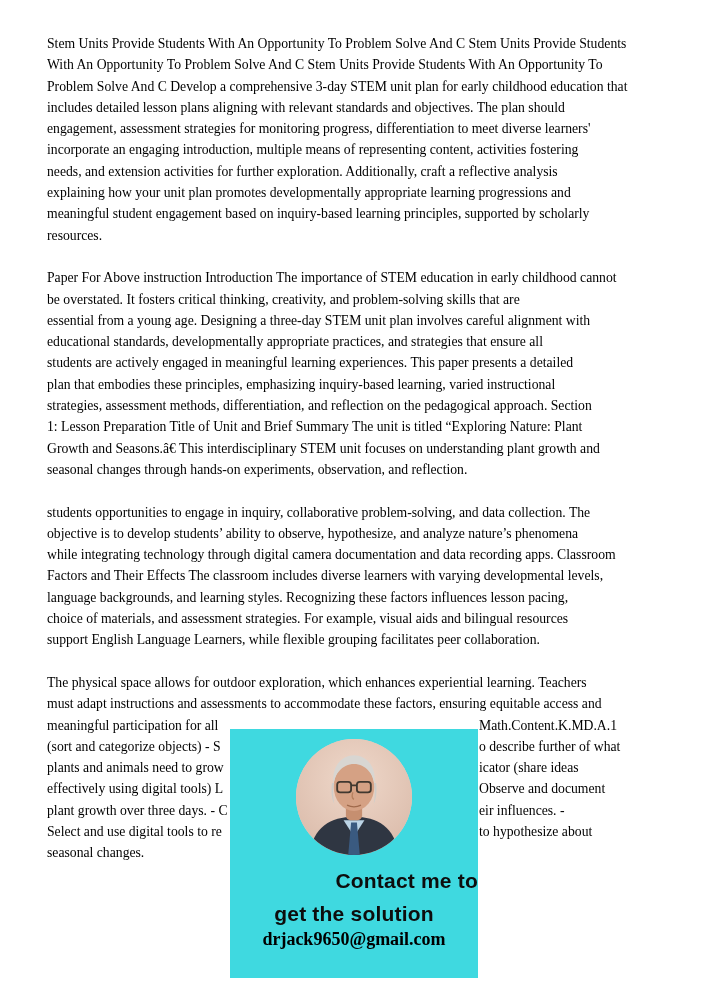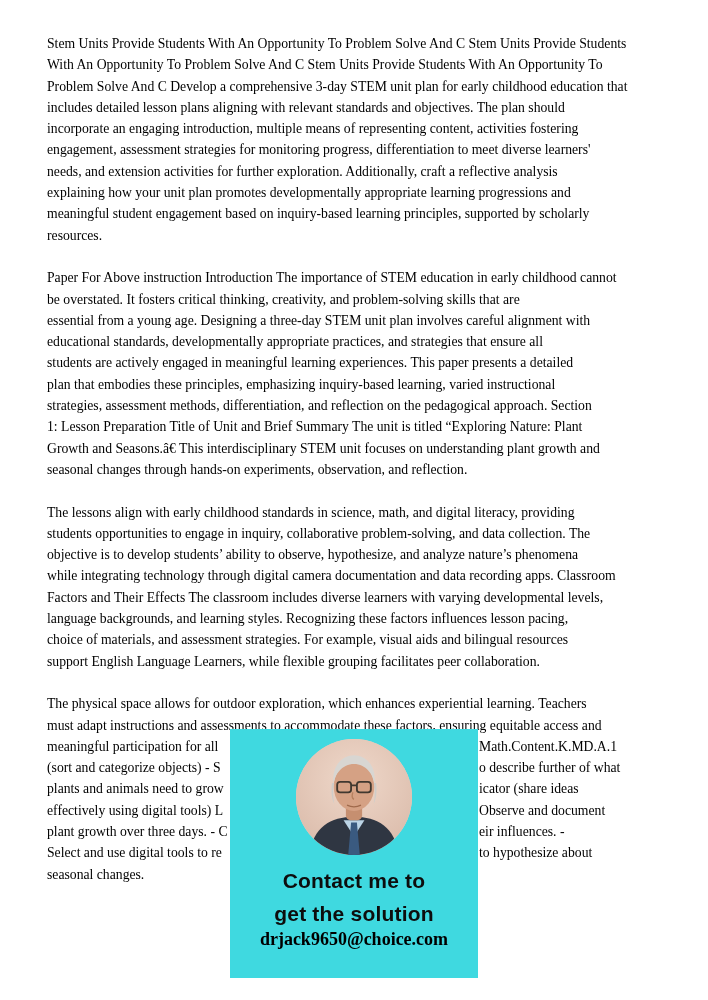--- a/index.html
+++ b/index.html
@@ -46,21 +46,21 @@
   .avatar svg { display: block; width: 100%; height: 100%; }
   .promo-text {
     position: absolute;
     width: 100%;
     text-align: center;
     font-family: "Liberation Sans", "DejaVu Sans", sans-serif;
     font-weight: 700;
     color: #0d0d0d;
     letter-spacing: 0.2px;
   }
-  .promo-line1 { top: 140px; font-size: 21px; }
+  .promo-line1 { top: 140px; font-size: 21px; text-align: right; }
   .promo-line2 { top: 173px; font-size: 21px; }
   .promo-email {
     position: absolute;
     width: 100%;
     text-align: center;
     top: 200px;
     font-family: "Liberation Serif", "DejaVu Serif", serif;
     font-weight: 700;
     font-size: 18px;
     color: #000000;
@@ -70,41 +70,40 @@
 <body>
 
 <div class="page" style="background: rgb(255, 255, 255);">
 
   <div class="text-column" id="doc">
       <div class="paragraph">
         <div class="line"><span class="frag-left">Stem Units Provide Students With An Opportunity To Problem Solve And C Stem Units Provide Students</span></div>
         <div class="line"><span class="frag-left">With An Opportunity To Problem Solve And C Stem Units Provide Students With An Opportunity To</span></div>
         <div class="line"><span class="frag-left">Problem Solve And C Develop a comprehensive 3-day STEM unit plan for early childhood education that</span></div>
         <div class="line"><span class="frag-left">includes detailed lesson plans aligning with relevant standards and objectives. The plan should</span></div>
+        <div class="line"><span class="frag-left">engagement, assessment strategies for monitoring progress, differentiation to meet diverse learners'</span></div>
         <div class="line"><span class="frag-left">incorporate an engaging introduction, multiple means of representing content, activities fostering</span></div>
-        <div class="line"><span class="frag-left">engagement, assessment strategies for monitoring progress, differentiation to meet diverse learners'</span></div>
         <div class="line"><span class="frag-left">needs, and extension activities for further exploration. Additionally, craft a reflective analysis</span></div>
         <div class="line"><span class="frag-left">explaining how your unit plan promotes developmentally appropriate learning progressions and</span></div>
         <div class="line"><span class="frag-left">meaningful student engagement based on inquiry-based learning principles, supported by scholarly</span></div>
         <div class="line"><span class="frag-left">resources.</span></div>
       </div>
       <div class="paragraph">
         <div class="line"><span class="frag-left">Paper For Above instruction Introduction The importance of STEM education in early childhood cannot</span></div>
         <div class="line"><span class="frag-left">be overstated. It fosters critical thinking, creativity, and problem-solving skills that are</span></div>
         <div class="line"><span class="frag-left">essential from a young age. Designing a three-day STEM unit plan involves careful alignment with</span></div>
         <div class="line"><span class="frag-left">educational standards, developmentally appropriate practices, and strategies that ensure all</span></div>
         <div class="line"><span class="frag-left">students are actively engaged in meaningful learning experiences. This paper presents a detailed</span></div>
         <div class="line"><span class="frag-left">plan that embodies these principles, emphasizing inquiry-based learning, varied instructional</span></div>
         <div class="line"><span class="frag-left">strategies, assessment methods, differentiation, and reflection on the pedagogical approach. Section</span></div>
         <div class="line"><span class="frag-left">1: Lesson Preparation Title of Unit and Brief Summary The unit is titled “Exploring Nature: Plant</span></div>
         <div class="line"><span class="frag-left">Growth and Seasons.â€ This interdisciplinary STEM unit focuses on understanding plant growth and</span></div>
         <div class="line"><span class="frag-left">seasonal changes through hands-on experiments, observation, and reflection.</span></div>
       </div>
       <div class="paragraph">
-        <div class="line"><span class="frag-left">The lessons align with early childhood standards in science, math, and digital literacy, providing</span></div>
         <div class="line"><span class="frag-left">students opportunities to engage in inquiry, collaborative problem-solving, and data collection. The</span></div>
         <div class="line"><span class="frag-left">objective is to develop students’ ability to observe, hypothesize, and analyze nature’s phenomena</span></div>
         <div class="line"><span class="frag-left">while integrating technology through digital camera documentation and data recording apps. Classroom</span></div>
         <div class="line"><span class="frag-left">Factors and Their Effects The classroom includes diverse learners with varying developmental levels,</span></div>
         <div class="line"><span class="frag-left">language backgrounds, and learning styles. Recognizing these factors influences lesson pacing,</span></div>
         <div class="line"><span class="frag-left">choice of materials, and assessment strategies. For example, visual aids and bilingual resources</span></div>
         <div class="line"><span class="frag-left">support English Language Learners, while flexible grouping facilitates peer collaboration.</span></div>
       </div>
       <div class="paragraph">
         <div class="line"><span class="frag-left">The physical space allows for outdoor exploration, which enhances experiential learning. Teachers</span></div>
@@ -147,16 +146,16 @@
         <rect x="35.5" y="37" width="12" height="9" rx="2.5" fill="none" stroke="#41382f" stroke-width="1.6"></rect>
         <rect x="52.5" y="37" width="12" height="9" rx="2.5" fill="none" stroke="#41382f" stroke-width="1.6"></rect>
         <line x1="47.5" y1="40" x2="52.5" y2="40" stroke="#41382f" stroke-width="1.6"></line>
 
         <path d="M49,46 C48,49 48,51 50,52" fill="none" stroke="#b5805f" stroke-width="1.2"></path>
         <path d="M44,57 C48,59 52,59 56,57" fill="none" stroke="#a06a4c" stroke-width="1.2"></path>
       </svg>
     </div>
     <div class="promo-text promo-line1">Contact me to</div>
     <div class="promo-text promo-line2">get the solution</div>
-    <div class="promo-email">drjack9650@choice.com</div>
+    <div class="promo-email">drjack9650@gmail.com</div>
   </div>
 
 </div>
 
 </body></html>

